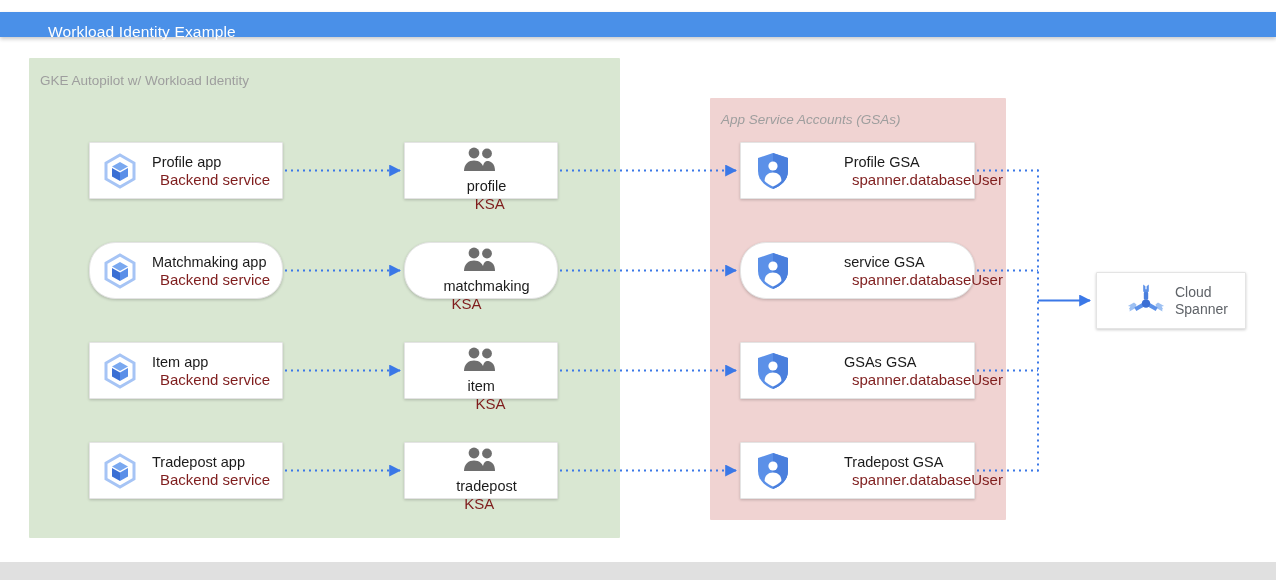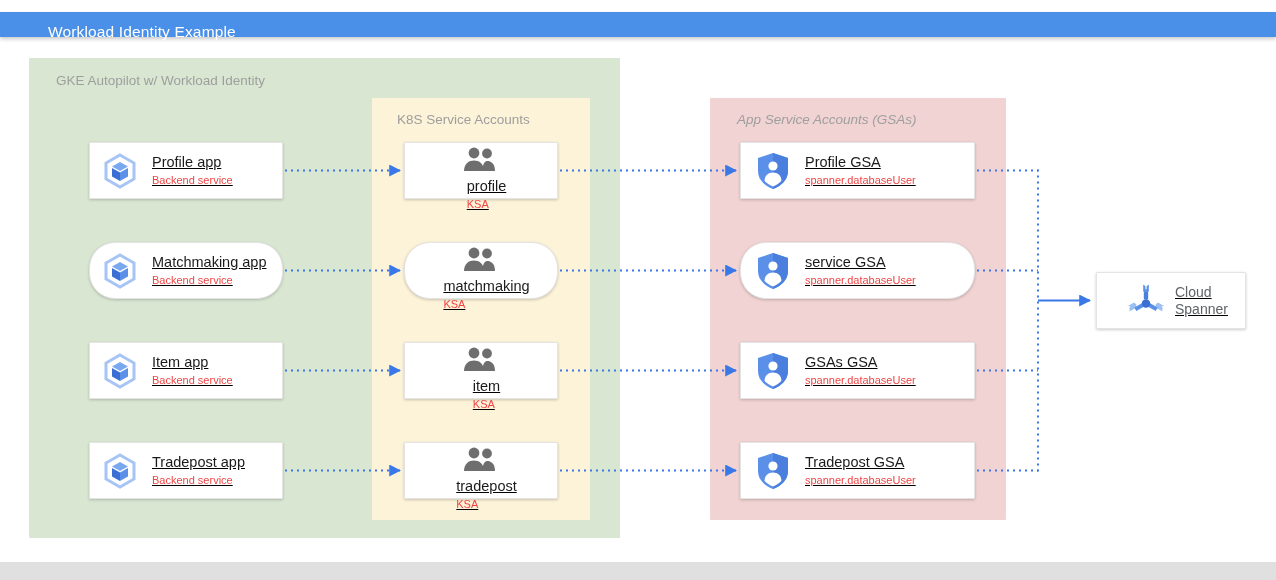--- a/index.html
+++ b/index.html
@@ -53,21 +53,20 @@
   
   .group {
     position: absolute;
     border-radius: 1px;
   }
   .group-label {
     position: absolute;
     font-size: 13.5px;
     color: #9e9e9e;
     white-space: nowrap;
-    margin-left: 16px;
   }
   .group-gke {
     left: 29px; top: 18px;
     width: 591px; height: 480px;
     background: #d9e7d2;
   }
   .group-gke > .group-label { left: 11px; top: 15px; }
 
   .group-ksa {
     left: 372px; top: 58px;
@@ -87,43 +86,43 @@
   
   .card {
     position: absolute;
     background: #ffffff;
     border: 1px solid #e4e4e4;
     box-shadow: 0 1px 3px rgba(0,0,0,0.20);
     box-sizing: border-box;
     display: flex;
     align-items: center;
     border-radius: 1px;
-    text-decoration: underline;
   }
   .card-icon {
     flex: 0 0 auto;
     display: flex;
     align-items: center;
     justify-content: center;
   }
   .card-text {
     display: flex;
     flex-direction: column;
     justify-content: center;
     white-space: nowrap;
   }
   .card-title {
     font-size: 14.5px;
     color: #1b1b1b;
     line-height: 18px;
   }
   .card-sub {
-    font-size: 11px;
-    color: #ef4444;
+    font-size: 15px;
+    color: #7f1d1d;
     line-height: 18px;
+    margin-left: 8px;
   }
 
   
   .card-app {
     left: 89px;
     width: 194px; height: 57px;
     padding-left: 10px;
   }
   .card-app .card-icon { width: 40px; height: 40px; margin-right: 12px; }
 
@@ -135,20 +134,21 @@
     flex-direction: column;
   }
   .card-ksa .card-icon { width: 36px; height: 34px; margin-right: 14px; }
   .card-ksa .card-text { overflow: visible; }
 
   
   .card-gsa {
     left: 740px;
     width: 235px; height: 57px;
     padding-left: 14px;
+    gap: 39px;
   }
   .card-gsa .card-icon { width: 36px; height: 38px; margin-right: 14px; }
 
   
   .card-spanner {
     left: 1096px; top: 232px;
     width: 150px; height: 57px;
     padding-left: 28px;
   }
   .card-spanner .card-icon { width: 42px; height: 40px; margin-right: 8px; }
@@ -180,23 +180,20 @@
 <div class="header-bar">
   <div class="header-title">Workload Identity Example</div>
 </div>
 
 <div class="canvas">
 
   <div class="group group-gke">
     <div class="group-label">GKE Autopilot w/ Workload Identity</div>
   </div>
 
-  <div class="group group-ksa">
-    <div class="group-label">K8S Service Accounts</div>
-  </div>
 
   <div class="group group-gsa">
     <div class="group-label">App Service Accounts (GSAs)</div>
   </div>
 
   <svg class="edges" width="1276" height="522" viewBox="0 0 1276 522">
     <defs>
       <marker id="arrowblue" viewBox="0 0 10 10" refX="9" refY="5" markerWidth="6" markerHeight="6" orient="auto-start-reverse">
         <path d="M 0 0 L 10 5 L 0 10 z" fill="#3b78e7"></path>
       </marker>

